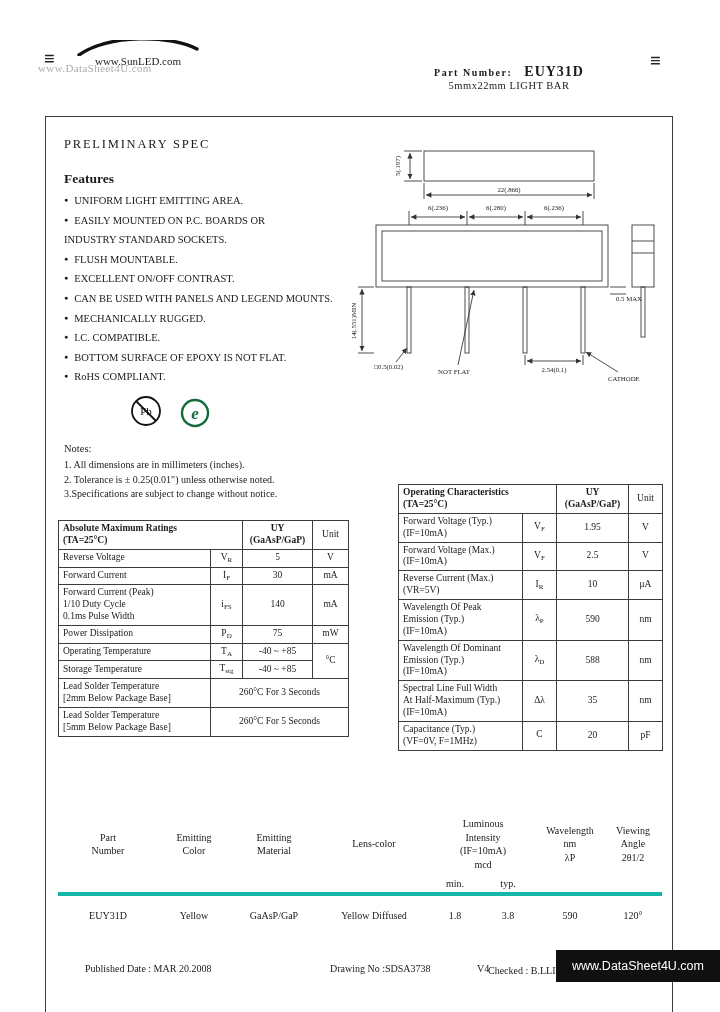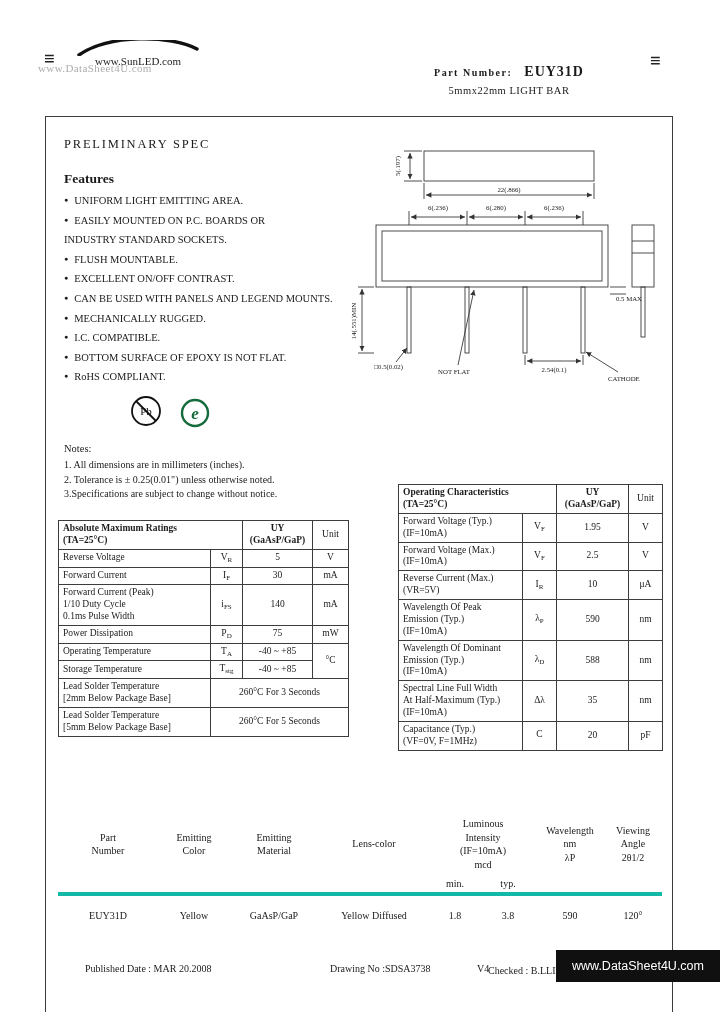--- a/index.html
+++ b/index.html
@@ -18,21 +18,21 @@
   .menu-l { left:44px; top:48px; }
   .menu-r { left:650px; top:50px; }
   .logo { position:absolute; left:68px; top:40px; width:140px; text-align:center; }
   .logo .swoosh { display:block; margin:0 auto -4px auto; }
   .logo .brand { font-family:"Liberation Sans",sans-serif; font-weight:700; font-size:27px; letter-spacing:.5px; color:#111; line-height:1; }
   .logo .site { font-size:11px; margin-top:3px; color:#222; }
   .pn-block { position:absolute; left:414px; top:62px; width:190px; text-align:center; }
   .pn-line { white-space:nowrap; }
   .pn-label { font-size:10px; font-weight:700; letter-spacing:1.5px; }
   .pn-value { font-size:14px; font-weight:700; letter-spacing:1px; margin-left:8px; }
-  .pn-sub { font-size:10.5px; margin-top:5px; letter-spacing:.5px; }
+  .pn-sub { font-size:10.5px; letter-spacing:.5px; }
 
   
   .box { position:absolute; left:45px; top:116px; width:628px; height:952px; border:1px solid #3c3c3c; }
   .abs { position:absolute; }
 
   .prelim { left:18px; top:20px; font-size:12.5px; letter-spacing:1.8px; }
   .features-title { left:18px; top:54px; font-size:13.5px; font-weight:700; }
   .features { left:18px; top:74px; width:292px; font-size:10.5px; }
   .feat-line { height:19.6px; line-height:19.6px; white-space:nowrap; }
   .feat-line.b::before { content:"●"; font-size:7px; vertical-align:2px; margin-right:6px; }

